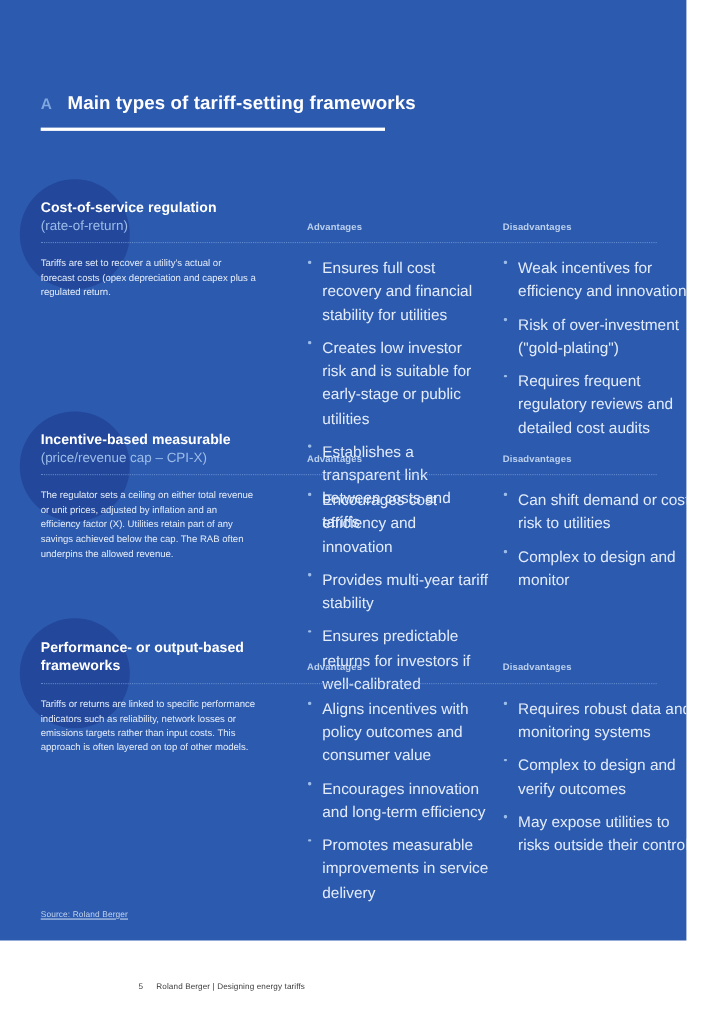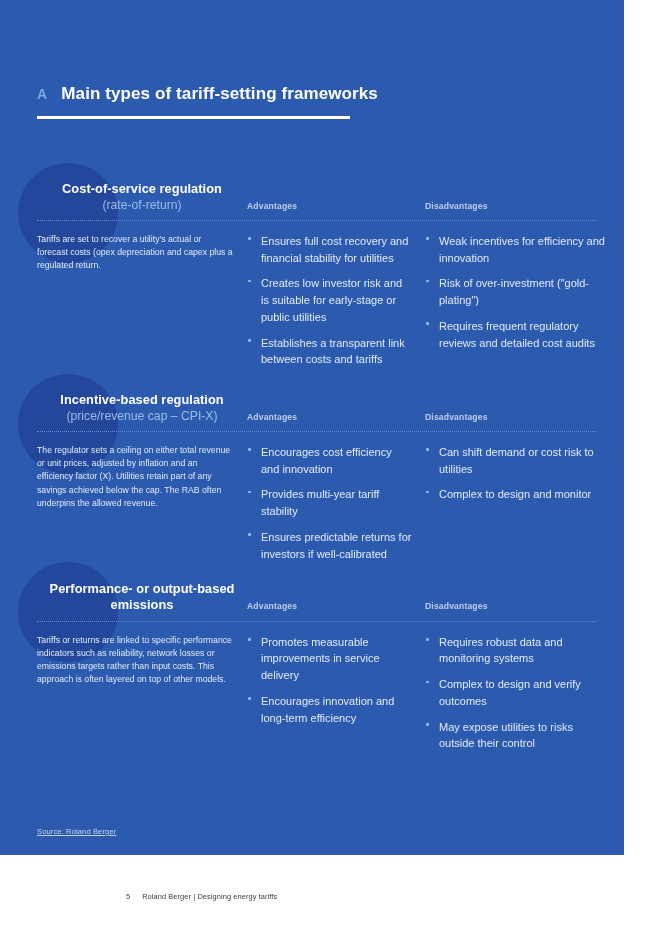--- a/index.html
+++ b/index.html
@@ -82,21 +82,20 @@
   .sec-head-row {
     position: relative;
     display: flex;
     align-items: flex-start;
   }
   .sec-title-block {
     width: 210px;
     flex: 0 0 210px;
     position: relative;
     z-index: 2;
-    text-align: center;
   }
   .sec-title {
     font-size: 12.8px;
     font-weight: bold;
     color: #ffffff;
     line-height: 1.28;
     letter-spacing: .05px;
   }
   .sec-sub {
     font-size: 12.2px;
@@ -104,21 +103,21 @@
     line-height: 1.28;
     margin-top: 1px;
   }
   .col-head {
     font-size: 8.6px;
     font-weight: bold;
     color: #BBD0EE;
     letter-spacing: .15px;
     padding-top: 20px;
   }
-  .col-adv  { width: 166px; flex: 0 0 166px; }
+  .col-adv  { width: 166px; flex: 0 0 166px; margin-left: 32px; }
   .col-dis  { width: 184px; flex: 0 0 184px; margin-left: 12px; }
 
   
   .divider {
     height: 0;
     border-top: 1px dotted #6D93D3;
     opacity: .85;
     margin-top: 6px;
     position: relative;
     z-index: 2;
@@ -142,21 +141,21 @@
   }
 
   ul.bullets {
     list-style: none;
     margin: 0;
     padding: 0;
   }
   ul.bullets li {
     position: relative;
     padding-left: 14px;
-    font-size: 11px;
+    font-size: 14px;
     line-height: 1.52;
     color: #E3ECF9;
     margin-bottom: 9px;
   }
   ul.bullets li:last-child { margin-bottom: 0; }
   ul.bullets li .bullet-dot {
     position: absolute;
     left: 1px;
     top: 4.5px;
     width: 2.5px;
@@ -232,21 +231,21 @@
             <li><span class="bullet-dot"></span>Risk of over-investment ("gold-plating")</li>
             <li><span class="bullet-dot"></span>Requires frequent regulatory reviews and detailed cost audits</li>
           </ul>
       </div>
     </div>
   </div>
 
   <div class="section sec-2">
     <div class="sec-head-row">
       <div class="sec-title-block">
-        <div class="sec-title">Incentive-based regulation</div>
+        <div class="sec-title">Incentive-based measurable</div>
         <div class="sec-sub">(price/revenue cap – CPI-X)</div>
       </div>
       <div class="col-head col-adv">Advantages</div>
       <div class="col-head col-dis">Disadvantages</div>
     </div>
     <div class="divider"></div>
     <div class="sec-body-row">
       <div class="sec-desc">The regulator sets a ceiling on either total revenue or unit prices, adjusted by inflation and an efficiency factor (X). Utilities retain part of any savings achieved below the cap. The RAB often underpins the allowed revenue.</div>
       <div class="col-adv">
         <ul class="bullets">
@@ -260,33 +259,34 @@
             <li><span class="bullet-dot"></span>Can shift demand or cost risk to utilities</li>
             <li><span class="bullet-dot"></span>Complex to design and monitor</li>
           </ul>
       </div>
     </div>
   </div>
 
   <div class="section sec-3">
     <div class="sec-head-row">
       <div class="sec-title-block">
-        <div class="sec-title">Performance- or output-based emissions</div>
+        <div class="sec-title">Performance- or output-based frameworks</div>
         <div class="sec-sub"></div>
       </div>
       <div class="col-head col-adv">Advantages</div>
       <div class="col-head col-dis">Disadvantages</div>
     </div>
     <div class="divider"></div>
     <div class="sec-body-row">
       <div class="sec-desc">Tariffs or returns are linked to specific performance indicators such as reliability, network losses or emissions targets rather than input costs. This approach is often layered on top of other models.</div>
       <div class="col-adv">
         <ul class="bullets">
+            <li><span class="bullet-dot"></span>Aligns incentives with policy outcomes and consumer value</li>
+            <li><span class="bullet-dot"></span>Encourages innovation and long-term efficiency</li>
             <li><span class="bullet-dot"></span>Promotes measurable improvements in service delivery</li>
-            <li><span class="bullet-dot"></span>Encourages innovation and long-term efficiency</li>
           </ul>
       </div>
       <div class="col-dis">
         <ul class="bullets">
             <li><span class="bullet-dot"></span>Requires robust data and monitoring systems</li>
             <li><span class="bullet-dot"></span>Complex to design and verify outcomes</li>
             <li><span class="bullet-dot"></span>May expose utilities to risks outside their control</li>
           </ul>
       </div>
     </div>

